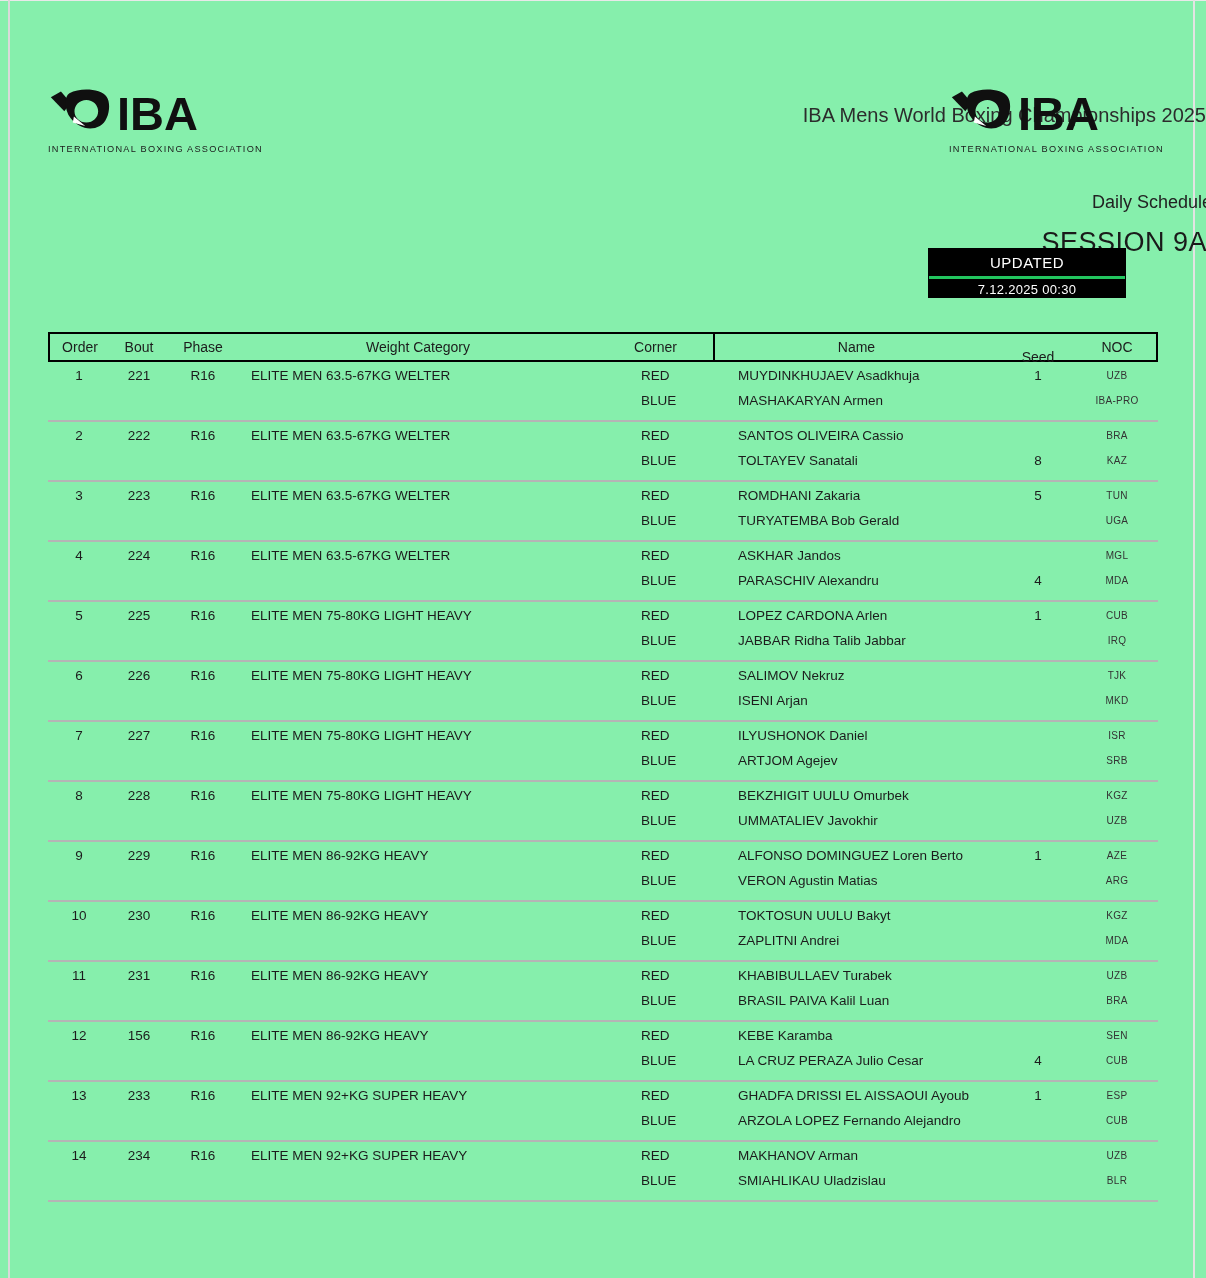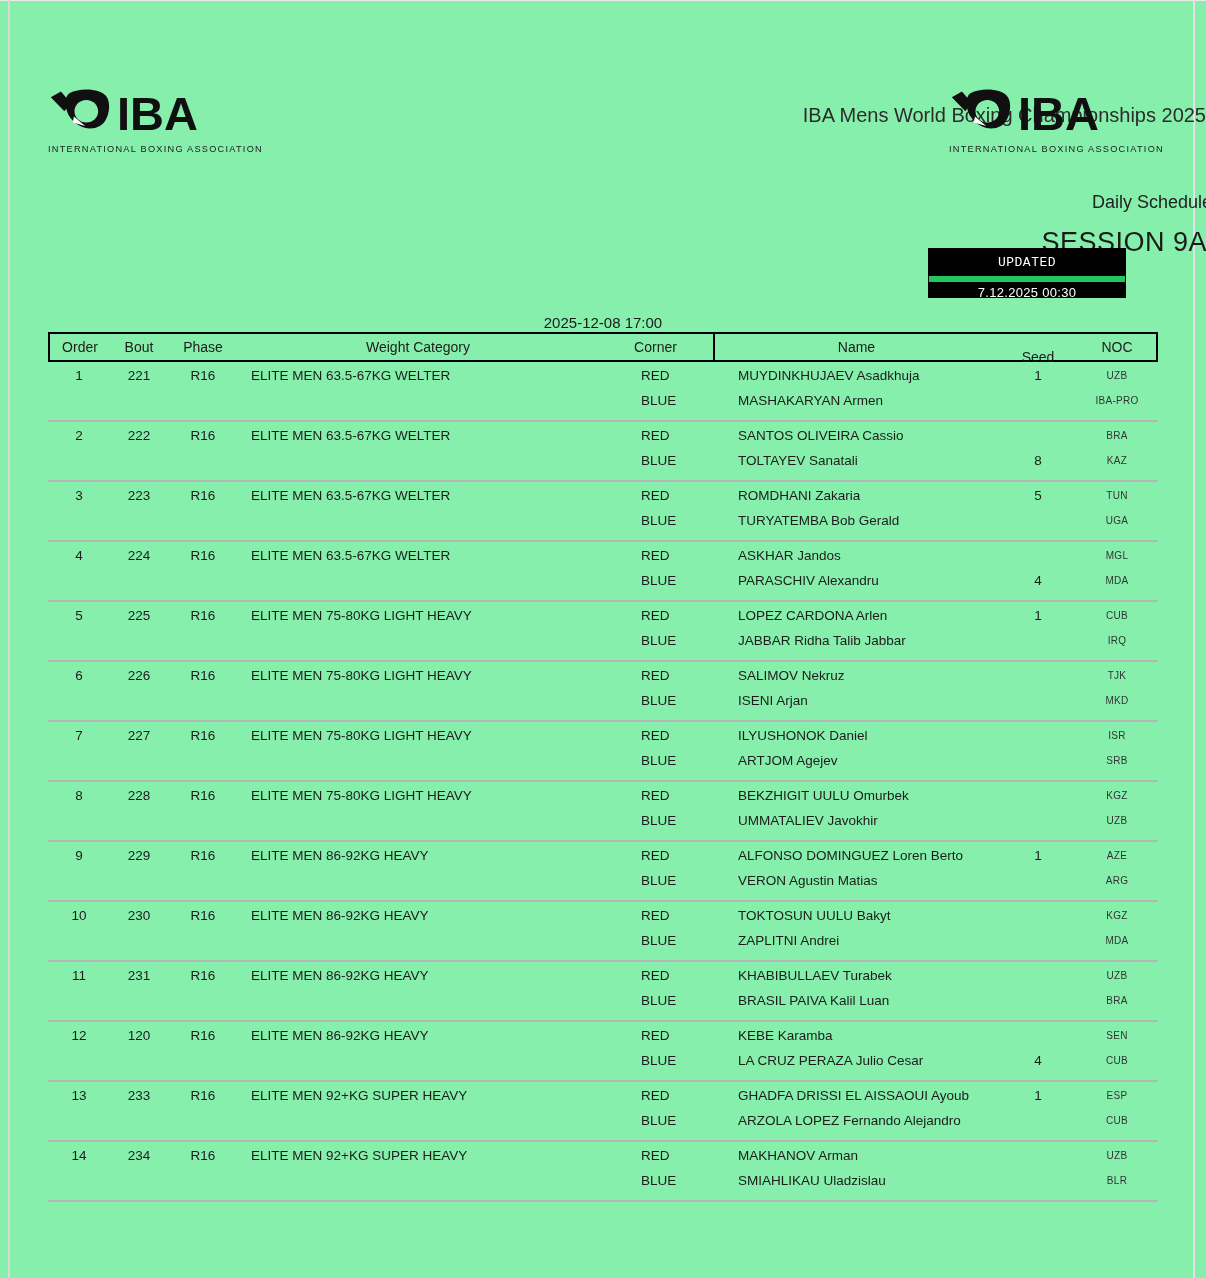--- a/index.html
+++ b/index.html
@@ -18,21 +18,21 @@
   .logo-top{display:flex;align-items:center;gap:7px;height:54px;}
   .glove svg{display:block;}
   .logo-iba{font-weight:bold;font-size:47px;line-height:1;letter-spacing:0px;color:#101010;}
   .logo-sub{font-size:9.2px;letter-spacing:1.25px;margin-top:4px;white-space:nowrap;color:#1b1b1b;}
 
   .doc-title{position:absolute;top:104px;left:0;width:100%;text-align:right;font-size:20px;color:#2c2c2c;}
   .doc-subtitle{position:absolute;top:192px;left:0;width:100%;text-align:right;font-size:18px;color:#222;margin-left:6px;}
   .doc-session{position:absolute;top:227px;left:1px;width:100%;text-align:right;font-size:27px;letter-spacing:0.5px;color:#1a1a1a;}
 
   .updated{position:absolute;left:928px;top:248px;width:198px;height:50px;background:#000;color:#fff;text-align:center;box-sizing:border-box;border:1px solid #000;}
-  .updated .u1{line-height:27px;height:27px;font-size:13px;border-bottom:6px solid #22c55e;letter-spacing:0.5px;font-family:Liberation Mono, monospace;}
+  .updated .u1{line-height:27px;height:27px;font-size:15px;border-bottom:3px solid #22c55e;letter-spacing:0.5px;}
   .updated .u2{line-height:21px;height:21px;font-size:13px;letter-spacing:0.3px;}
 
   .datetime{position:absolute;top:314px;left:0;width:100%;text-align:center;font-size:15px;color:#1a1a1a;}
 
   .table{position:absolute;left:48px;top:332px;width:1110px;}
   .thead{display:flex;height:30px;border:2px solid #000;box-sizing:border-box;align-items:stretch;font-size:14px;}
   .thead .hc{display:flex;align-items:center;justify-content:center;box-sizing:border-box;}
   .h-order{width:60px;}.h-bout{width:58px;}.h-phase{width:70px;}.h-weight{width:360px;}
   .h-corner{width:115px;}.h-name{width:285px;border-left:2px solid #000;}.h-seed{width:80px;margin-top:19px;}.h-noc{width:78px;}
 
@@ -93,21 +93,20 @@
   </div>
 
   <div class="doc-subtitle">Daily Schedule</div>
   <div class="doc-session">SESSION 9A</div>
 
   <div class="updated">
     <div class="u1">UPDATED</div>
     <div class="u2">7.12.2025 00:30</div>
   </div>
 
-  <div class="datetime">2025-12-08 17:00</div>
 
   <div class="table">
     <div class="thead" id="thead">
         <div class="hc h-order">Order</div>
         <div class="hc h-bout">Bout</div>
         <div class="hc h-phase">Phase</div>
         <div class="hc h-weight">Weight Category</div>
         <div class="hc h-corner">Corner</div>
         <div class="hc h-name">Name</div>
         <div class="hc h-seed">Seed</div>
@@ -351,21 +350,21 @@
             <span></span>
             <span></span>
           </div>
           <div class="cell stack c-noc noc-txt">
             <span>UZB</span>
             <span>BRA</span>
           </div>
         </div>
         <div class="bout-row">
           <div class="cell single c-order">12</div>
-          <div class="cell single c-bout">120</div>
+          <div class="cell single c-bout">156</div>
           <div class="cell single c-phase">R16</div>
           <div class="cell single c-weight">ELITE MEN 86-92KG HEAVY</div>
           <div class="cell stack c-corner">
             <span>RED</span>
             <span>BLUE</span>
           </div>
           <div class="cell stack c-name">
             <span>KEBE Karamba</span>
             <span>LA CRUZ PERAZA Julio Cesar</span>
           </div>

